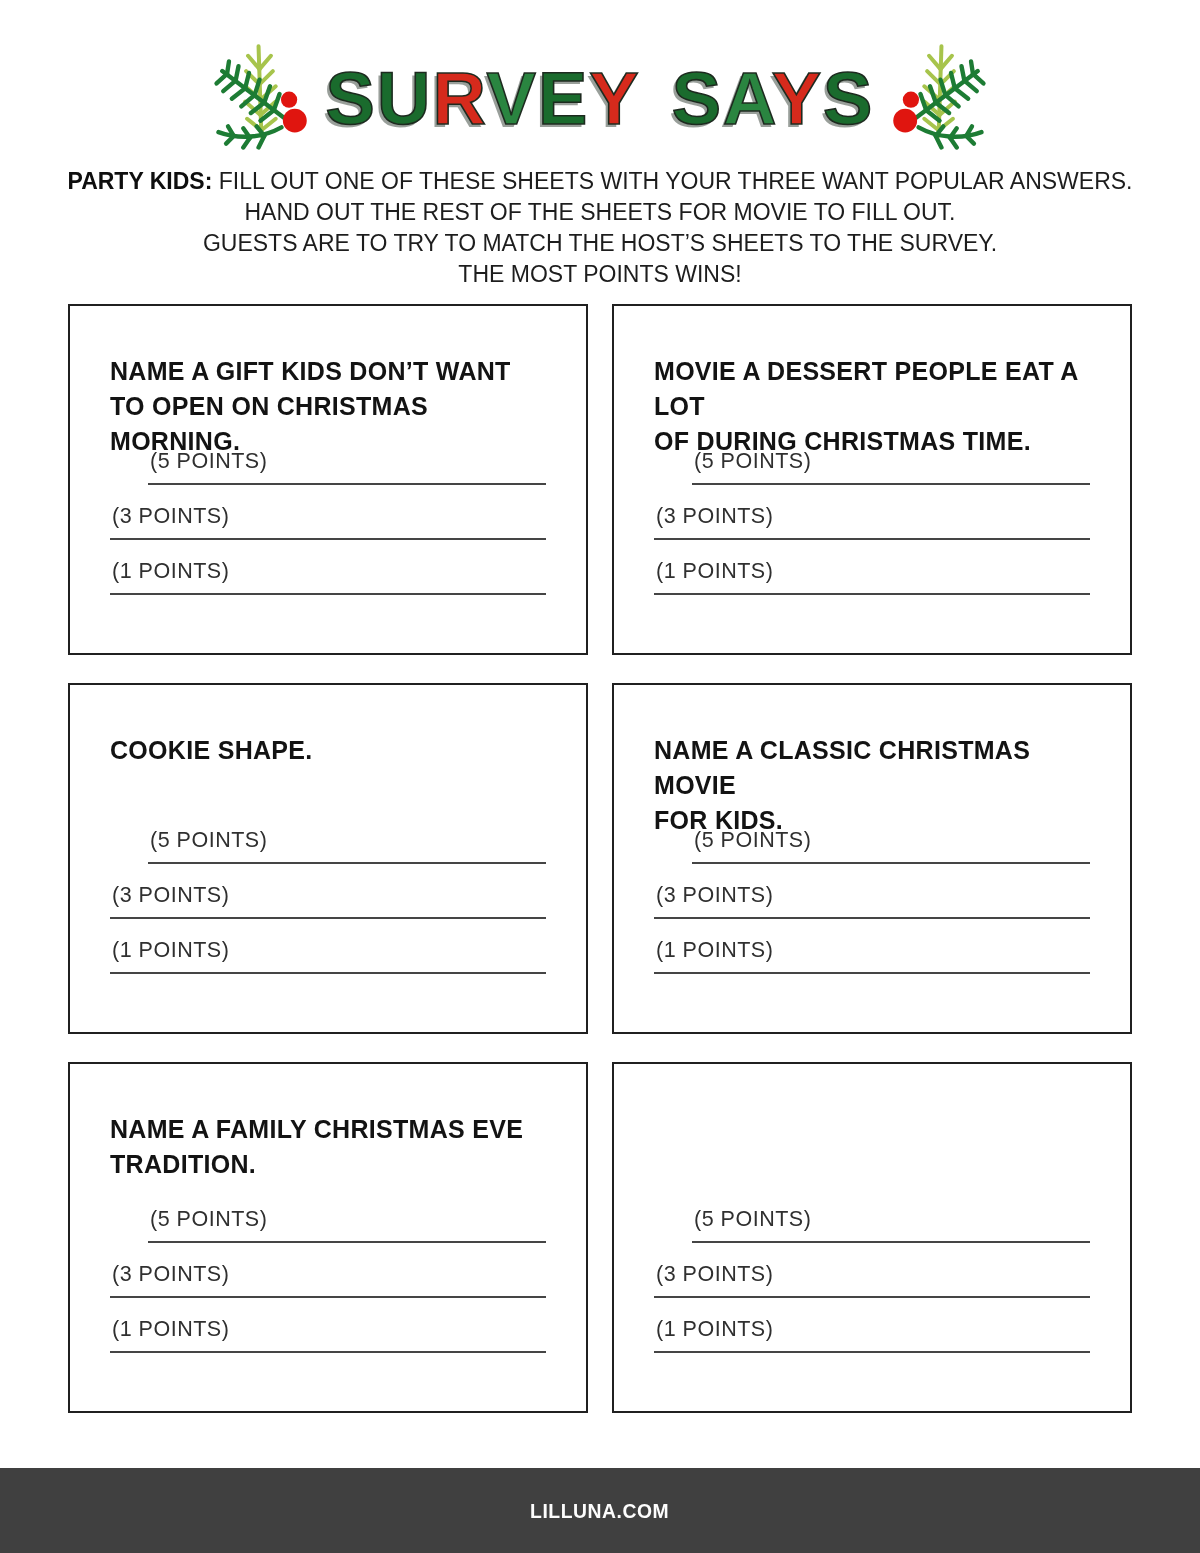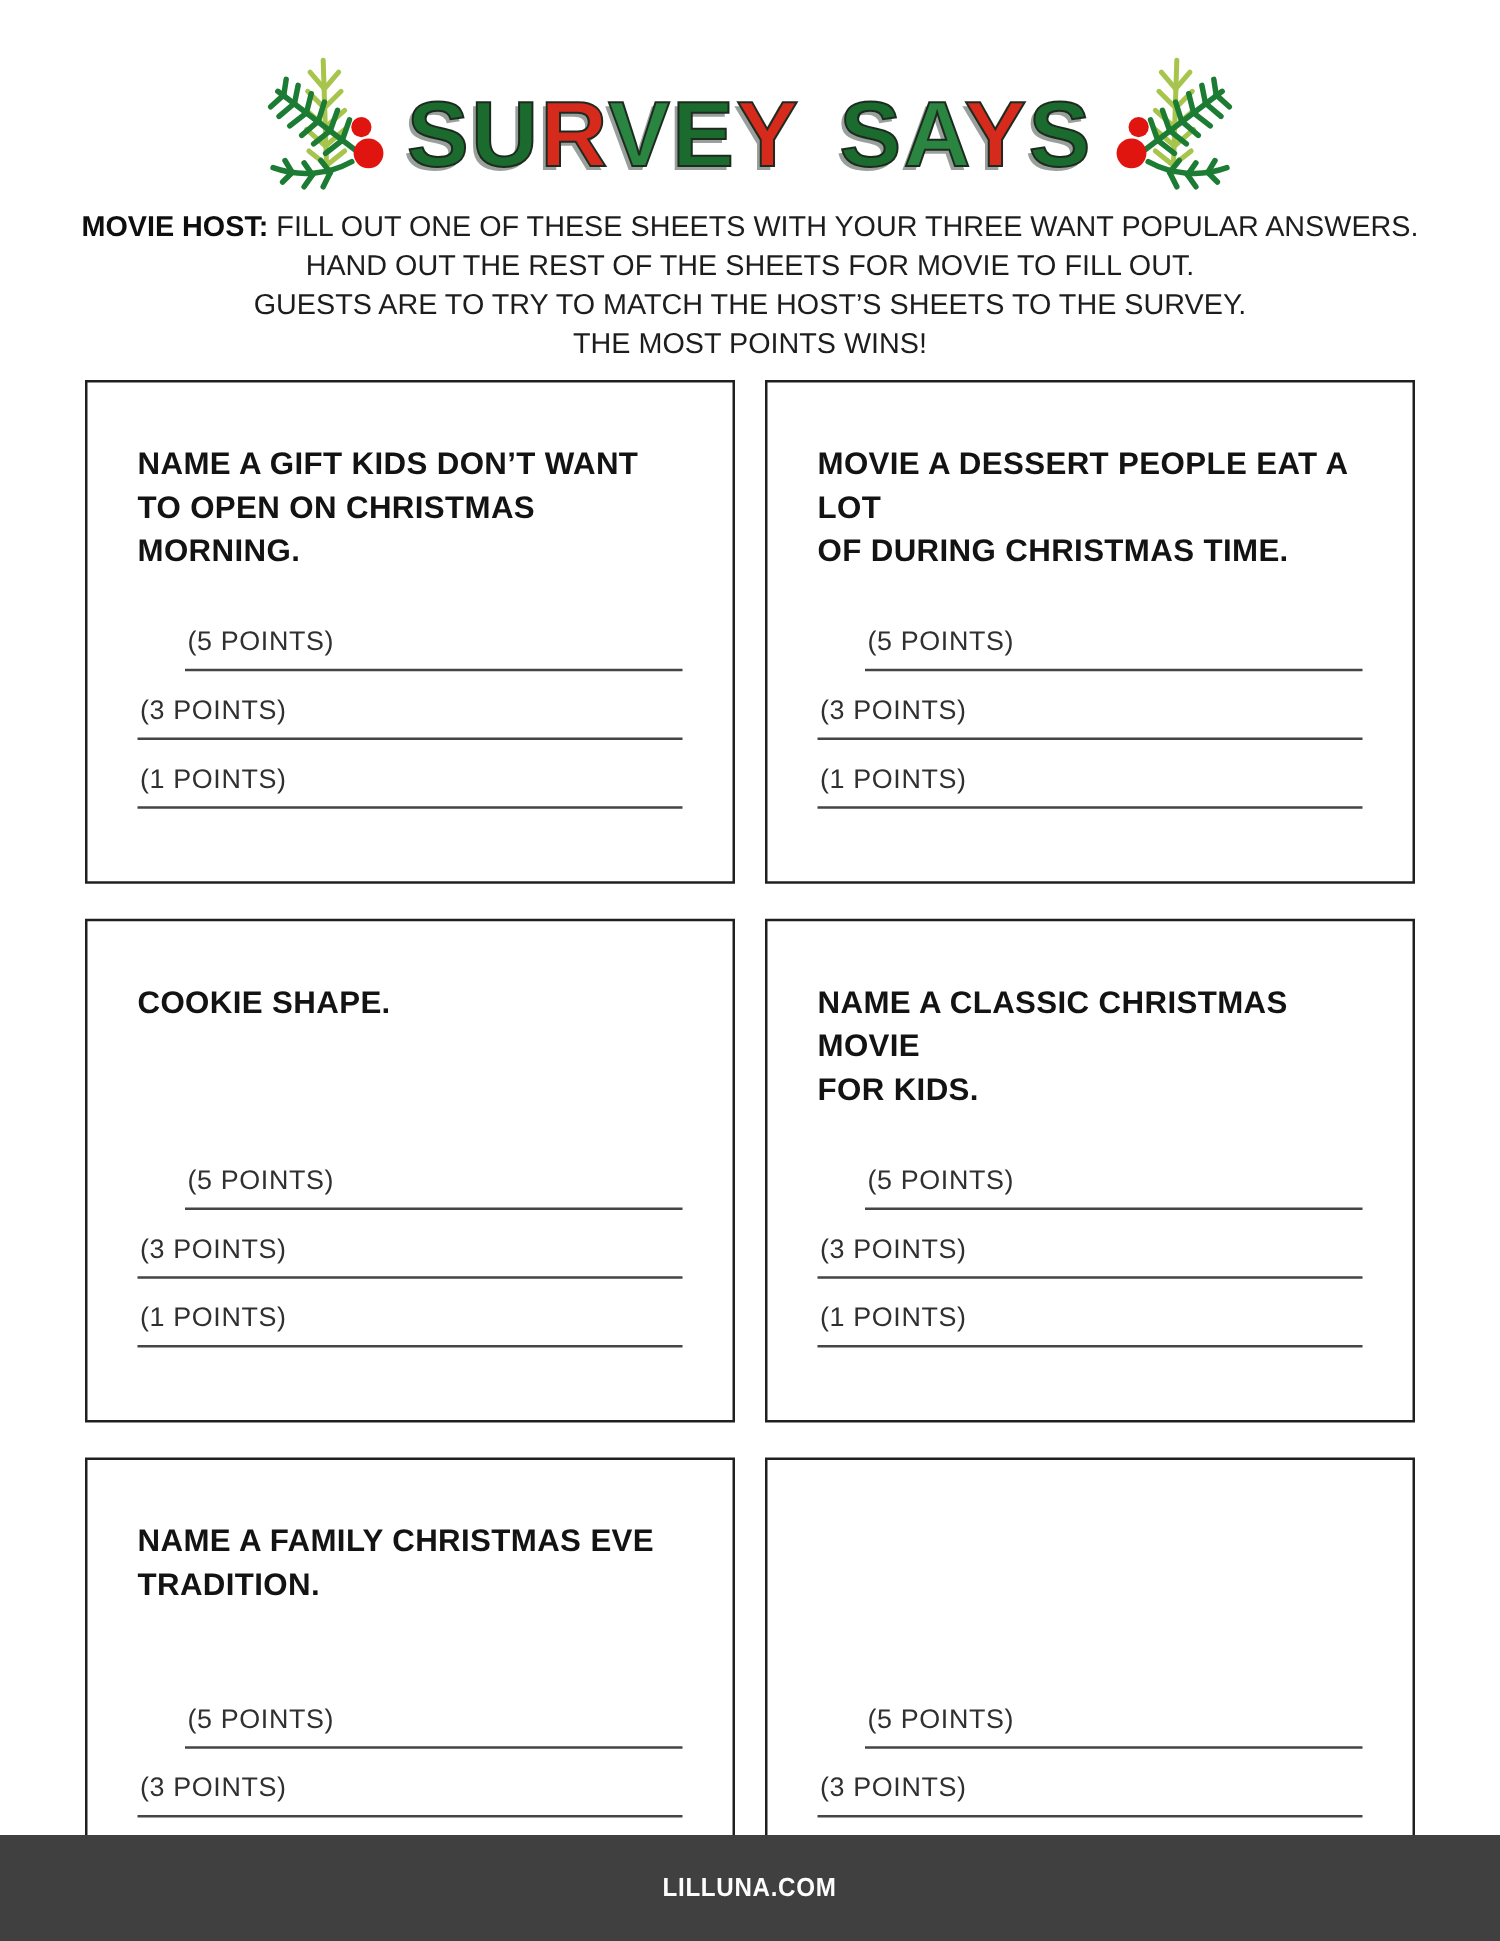--- a/index.html
+++ b/index.html
@@ -1,34 +1,34 @@
 <!DOCTYPE html>
 <html><head>
 <meta charset="utf-8">
 <style>
   html,body{margin:0;padding:0;}
   body{
     width:1200px;height:1553px;position:relative;background:#ffffff;
     font-family:"Liberation Sans",sans-serif;overflow:hidden;
   }
   
-  .header{display:flex;justify-content:center;align-items:center;margin-top:36px;height:118px;gap:14px;}
+  .header{display:flex;justify-content:center;align-items:flex-start;margin-top:36px;height:118px;gap:14px;}
   .title{margin:26px 0 0;font-size:74px;font-weight:bold;letter-spacing:2px;line-height:1;white-space:nowrap;}
   .title span{-webkit-text-stroke:1.6px #1d2a1f;text-shadow:-3px 3px 0 rgba(29,42,31,.45);}
   .title .sp{display:inline-block;width:.42em;-webkit-text-stroke:0;text-shadow:none;}
   .sprig{display:block;}
   .sprig svg{display:block;}
   .sprig.right{transform:scaleX(-1);}
   
   .instructions{margin-top:12px;text-align:center;font-size:23px;line-height:31px;color:#1d1d1d;}
   .instructions p{margin:0;}
   .instructions strong{color:#0e0e0e;}
   
   .grid{display:grid;grid-template-columns:520px 520px;column-gap:24px;row-gap:28px;margin:14px 68px 0;}
-  .card{position:relative;height:403px;border:2px solid #202020;box-sizing:border-box;padding:48px 40px 4px;background:#fff;}
+  .card{position:relative;height:351px;border:2px solid #202020;box-sizing:border-box;padding:48px 40px 4px;background:#fff;}
   .question{margin:0;font-size:25px;line-height:35px;letter-spacing:.3px;color:#131313;font-weight:bold;}
   .qline{display:block;}
   .card.center .question{text-align:center;margin-top:26px;}
   .answers{position:absolute;left:40px;right:40px;bottom:58px;}
   .ans{border-bottom:2px solid #454545;padding:0 0 9px 2px;margin-top:19px;}
   .ans:first-child{margin-top:0;margin-left:38px;}
   .pts{font-size:21.5px;letter-spacing:.5px;color:#303030;}
   
   .footer{position:absolute;left:0;right:0;bottom:0;height:85px;background:#12691f;display:flex;align-items:center;justify-content:center;}
   .footer span{color:#fdfdfd;font-size:21px;font-weight:bold;letter-spacing:.6px;transform:scaleX(.92);}
@@ -120,21 +120,21 @@
           <path d="M28 104 L20 112"></path>
             <path d="M28 104 L22 94"></path>
         </g>
         <circle cx="86" cy="66" r="8.5" fill="#e0150f"></circle>
         <circle cx="92" cy="88" r="12.5" fill="#e0150f"></circle>
       </svg>
     </span>
   </header>
 
   <section class="instructions">
-    <p><strong>MOVIE HOST:</strong> <span>FILL OUT ONE OF THESE SHEETS WITH YOUR THREE WANT POPULAR ANSWERS.</span></p>
+    <p><strong>PARTY KIDS:</strong> <span>FILL OUT ONE OF THESE SHEETS WITH YOUR THREE WANT POPULAR ANSWERS.</span></p>
     <p>HAND OUT THE REST OF THE SHEETS FOR MOVIE TO FILL OUT.</p>
     <p>GUESTS ARE TO TRY TO MATCH THE HOST’S SHEETS TO THE SURVEY.</p>
     <p>THE MOST POINTS WINS!</p>
   </section>
 
   <main class="grid">
 
     <section class="card">
       <h2 class="question">
         <span class="qline">NAME A GIFT KIDS DON’T WANT</span>

